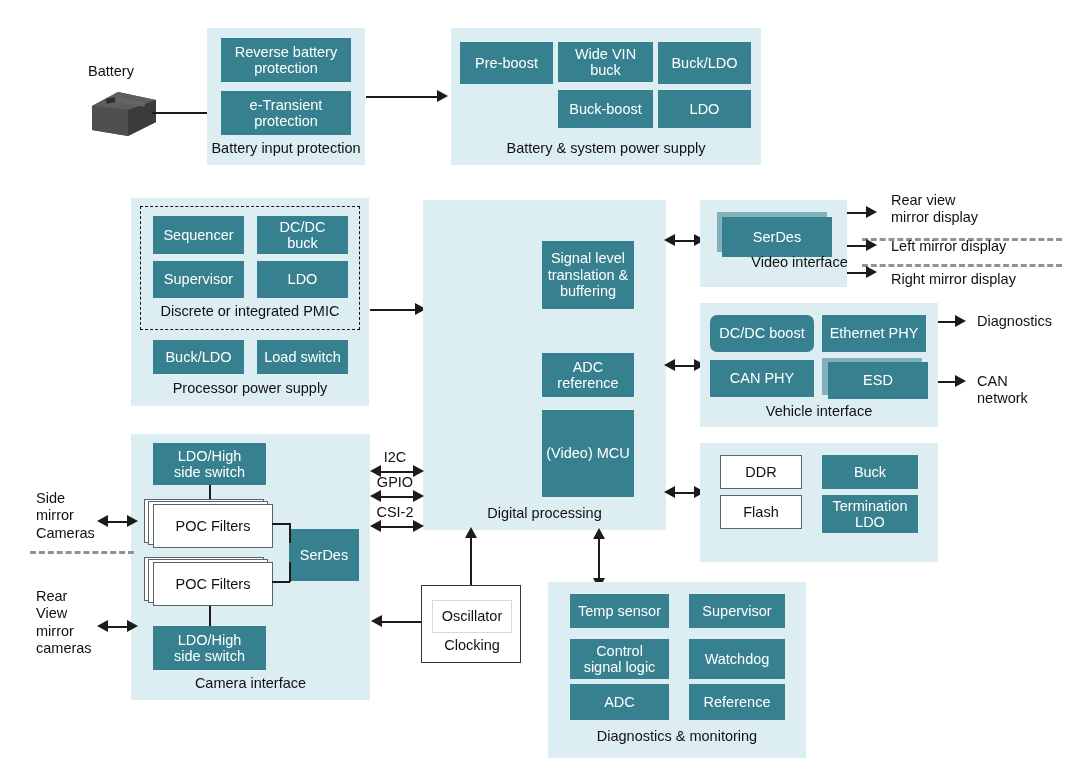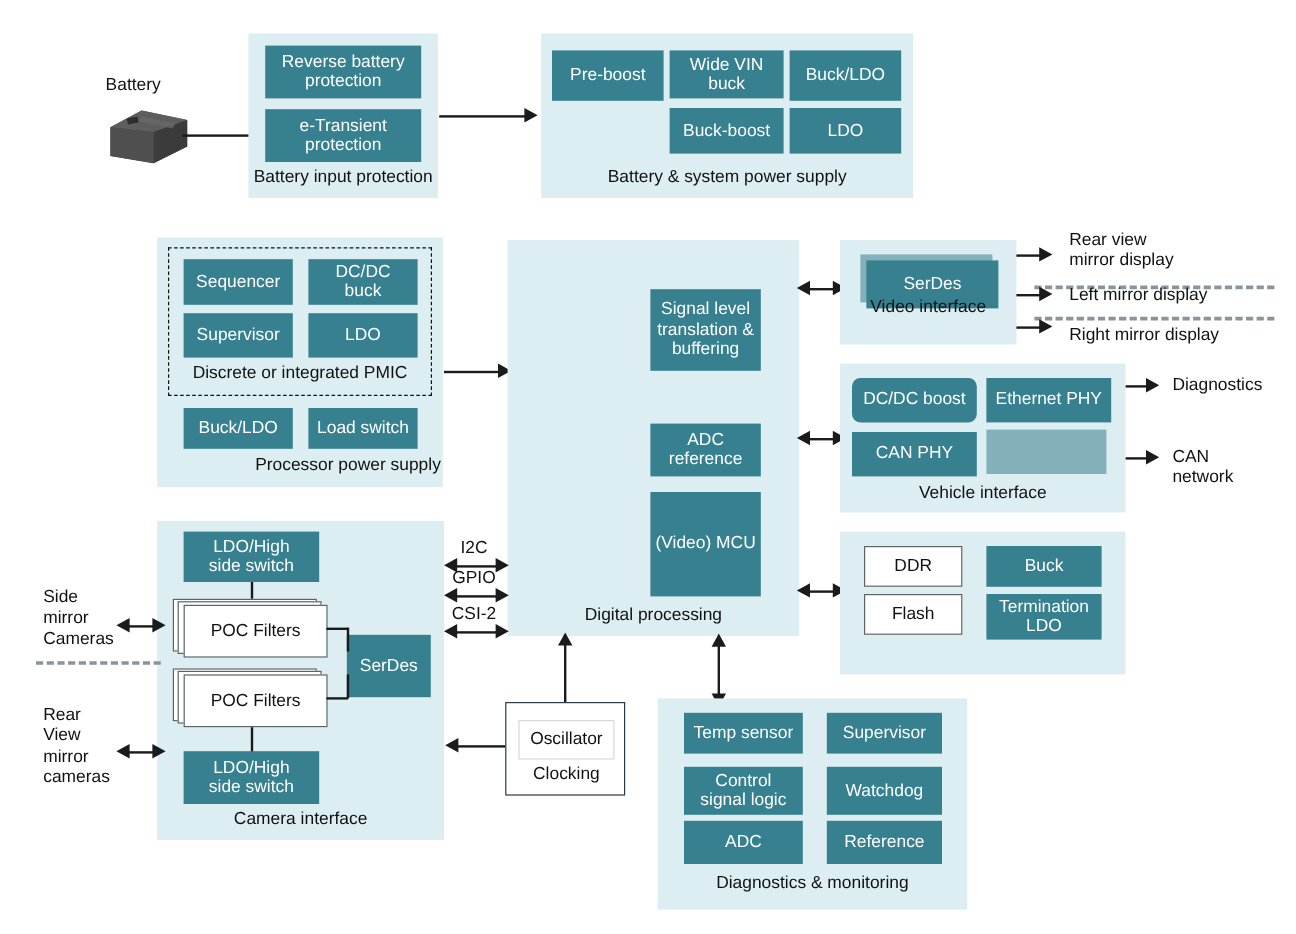--- a/index.html
+++ b/index.html
@@ -82,21 +82,21 @@
     <div class="dashbox" style="left:9px;top:8px;width:220px;height:124px;"></div>
     <div class="blk" style="left:22px;top:18px;width:91px;height:38px;">Sequencer</div>
     <div class="blk" style="left:126px;top:18px;width:91px;height:38px;white-space:pre-line;">DC/DC
 buck</div>
     <div class="blk" style="left:22px;top:63px;width:91px;height:37px;">Supervisor</div>
     <div class="blk" style="left:126px;top:63px;width:91px;height:37px;">LDO</div>
     <div class="txt c" style="left:9px;top:105px;width:220px;">Discrete or integrated PMIC</div>
 
     <div class="blk" style="left:22px;top:142px;width:91px;height:34px;">Buck/LDO</div>
     <div class="blk" style="left:126px;top:142px;width:91px;height:34px;">Load switch</div>
-    <div class="grp-label" style="top:182px;padding-left:40px;">Processor power supply</div>
+    <div class="grp-label" style="top:182px;">Processor power supply</div>
   </div>
 
   <div class="ln lnh" style="left:370px;top:309px;width:47px;"></div>
   <div class="arrow ar-r" style="left:415px;top:302.5px;"></div>
 
   <div class="grp" style="left:423px;top:200px;width:243px;height:330px;">
     <div class="blk" style="left:119px;top:41px;width:92px;height:68px;white-space:pre-line;">Signal level
 translation &amp;
 buffering</div>
     <div class="blk" style="left:119px;top:153px;width:92px;height:44px;white-space:pre-line;">ADC
@@ -119,21 +119,21 @@
 
   <div class="ln lnv" style="left:598px;top:536px;width:1.8px;height:46px;"></div>
   <div class="arrow ar-u" style="left:592.5px;top:528px;"></div>
   <div class="arrow ar-d" style="left:592.5px;top:578px;"></div>
 
   <div class="grp" style="left:700px;top:200px;width:147px;height:87px;">
     <div class="stack" style="left:17px;top:12px;width:114px;height:44px;">
       <div class="sh" style="left:0;top:0;width:110px;height:40px;opacity:.55;"></div>
       <div class="blk" style="left:5px;top:5px;width:110px;height:40px;position:absolute;">SerDes</div>
     </div>
-    <div class="grp-label" style="top:48px;">Video interface</div>
+    <div class="grp-label" style="top:54px;padding-left:26px;">Video interface</div>
   </div>
 
   <div class="ln lnh" style="left:847px;top:212px;width:22px;"></div>
   <div class="arrow ar-r" style="left:866px;top:205.5px;"></div>
   <div class="txt" style="left:891px;top:192px;white-space:pre-line;">Rear view
 mirror display</div>
 
   <div class="dashh" style="left:862px;top:238px;width:200px;"></div>
 
   <div class="ln lnh" style="left:847px;top:245px;width:22px;"></div>
@@ -145,20 +145,21 @@
   <div class="ln lnh" style="left:847px;top:272px;width:22px;"></div>
   <div class="arrow ar-r" style="left:866px;top:265.5px;"></div>
   <div class="txt" style="left:891px;top:271px;">Right mirror display</div>
 
   <div class="grp" style="left:700px;top:303px;width:238px;height:124px;">
     <div class="blk" style="left:10px;top:12px;width:104px;height:37px;border-radius:7px;">DC/DC boost</div>
     <div class="blk" style="left:122px;top:12px;width:104px;height:37px;">Ethernet PHY</div>
     <div class="blk" style="left:10px;top:57px;width:104px;height:37px;">CAN PHY</div>
     <div class="stack" style="left:122px;top:55px;width:108px;height:41px;">
       <div class="sh" style="left:0;top:0;width:100px;height:37px;opacity:.55;"></div>
+      <div class="blk" style="left:6px;top:4px;width:100px;height:37px;position:absolute;">ESD</div>
     </div>
     <div class="grp-label" style="top:100px;">Vehicle interface</div>
   </div>
 
   <div class="ln lnh" style="left:938px;top:321px;width:20px;"></div>
   <div class="arrow ar-r" style="left:955px;top:314.5px;"></div>
   <div class="txt" style="left:977px;top:313px;">Diagnostics</div>
 
   <div class="ln lnh" style="left:938px;top:381px;width:20px;"></div>
   <div class="arrow ar-r" style="left:955px;top:374.5px;"></div>

